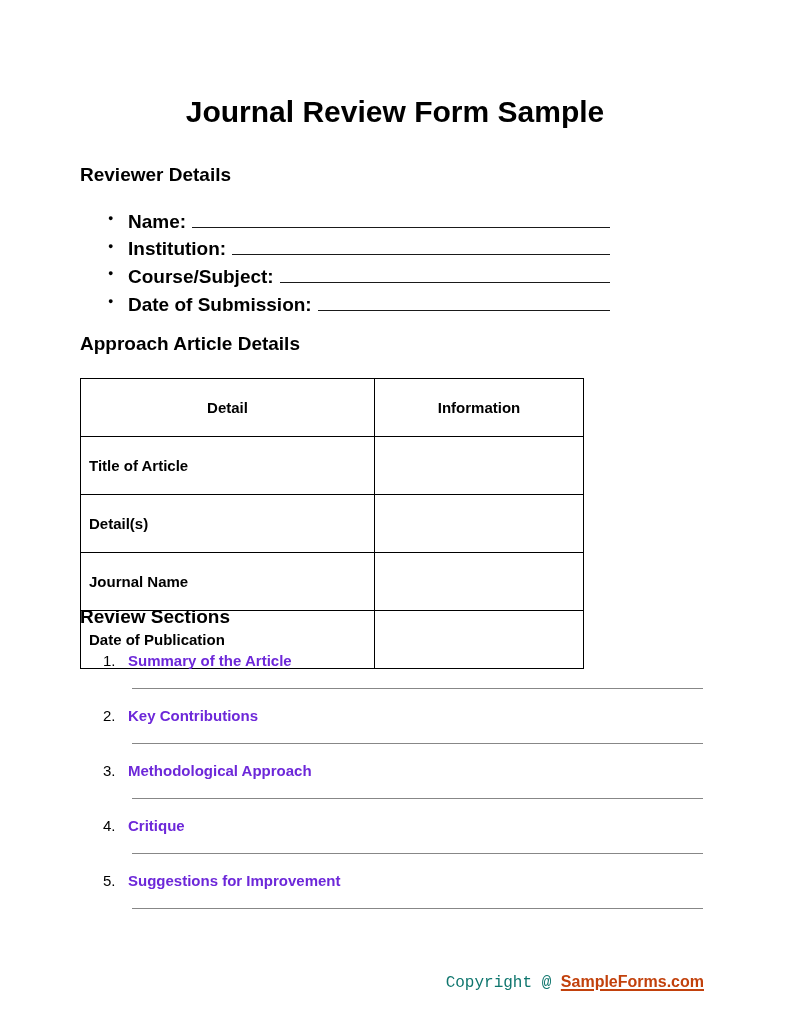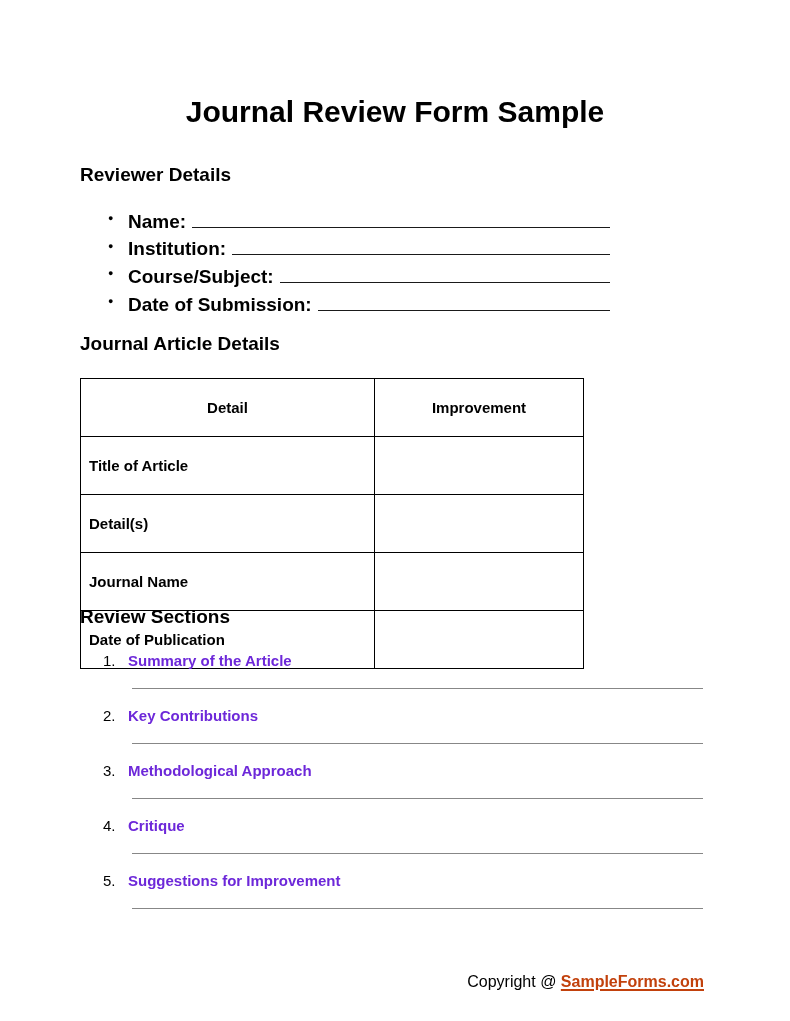--- a/index.html
+++ b/index.html
@@ -161,22 +161,23 @@
   
   .footer {
     position: absolute;
     top: 956px;
     right: 86px;
     font-size: 16px;
     line-height: 20px;
     white-space: nowrap;
   }
   .copyright-text {
-    color: #000000;
+    color: #0f766e;
     font-weight: 400;
+    font-family: Liberation Mono, monospace;
   }
   .brand-link {
     font-weight: 700;
     text-decoration: underline;
     text-decoration-thickness: 1.5px;
     text-underline-offset: 2px;
     cursor: pointer;
   }
 </style>
 </head>
@@ -200,31 +201,31 @@
     <li class="field">
       <span class="field-label">Course/Subject:</span>
       <span class="fill-line"></span>
     </li>
     <li class="field">
       <span class="field-label">Date of Submission:</span>
       <span class="fill-line"></span>
     </li>
   </ul>
 
-  <h2 class="section-heading h-article">Journal Article Details</h2>
+  <h2 class="section-heading h-article">Approach Article Details</h2>
 
   <table class="details-table">
     <colgroup>
         <col class="c1">
         <col class="c2">
       </colgroup>
     <thead>
       <tr>
         <th>Detail</th>
-        <th>Improvement</th>
+        <th>Information</th>
       </tr>
     </thead>
     <tbody>
       <tr>
         <td class="detail-cell">Title of Article</td>
         <td class="info-cell"></td>
       </tr>
       <tr>
         <td class="detail-cell">Detail(s)</td>
         <td class="info-cell"></td>

